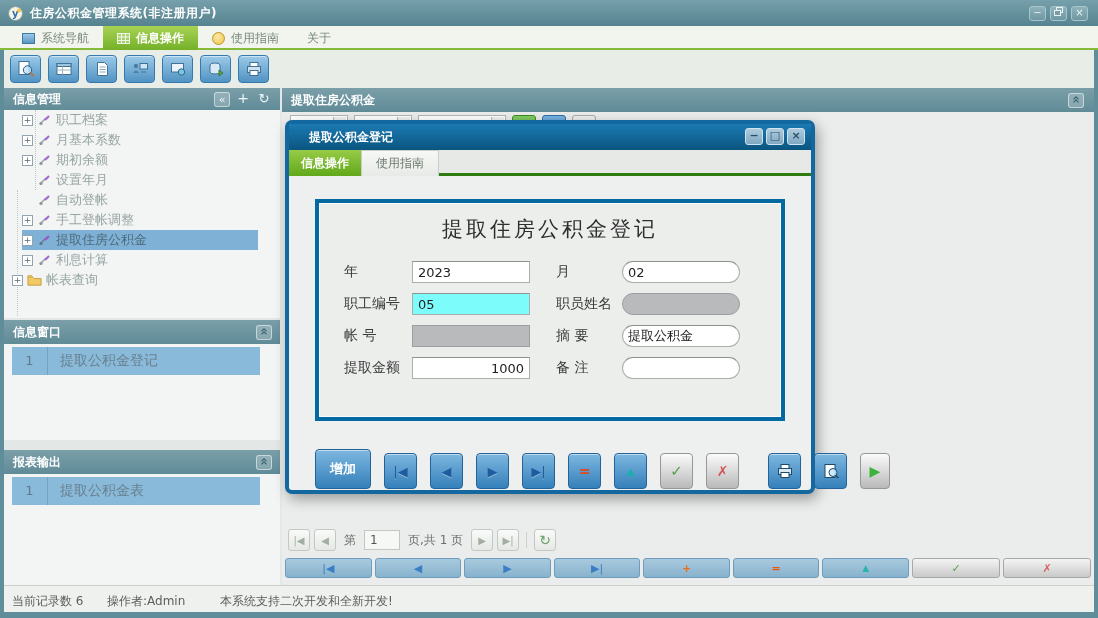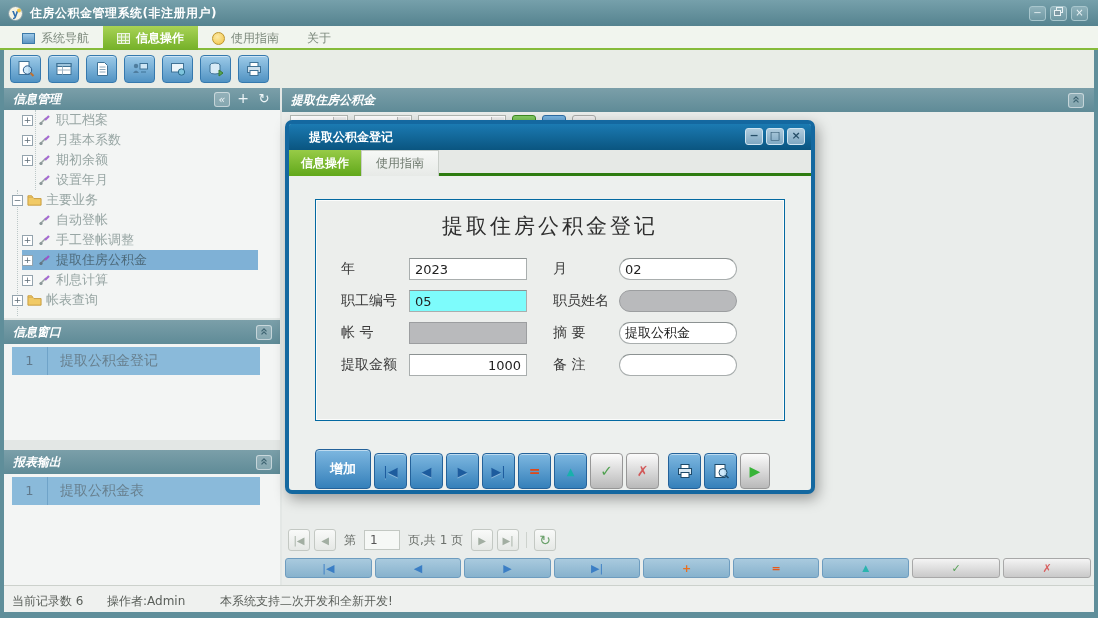--- a/index.html
+++ b/index.html
@@ -32,21 +32,21 @@
 
   
   .toolbar { position:absolute; left:4px; top:50px; width:1090px; height:38px; background:#e9ede7; display:flex;
     align-items:center; gap:7px; padding-left:6px; }
   .tb-btn { width:31px; height:28px; border-radius:4px; border:1px solid #3579ae;
     background:linear-gradient(#9ccae8,#5193c3); display:flex; align-items:center; justify-content:center;
     box-shadow:inset 0 1px 0 rgba(255,255,255,.5); }
 
   
   .p-head { position:absolute; height:22px; background:linear-gradient(#7b9fa9,#5f8b97); color:#fff;
-    font-size:12px; font-weight:bold; display:flex; align-items:center; padding-left:9px;font-style:italic; }
+    font-size:12px; font-weight:bold; display:flex; align-items:center; padding-left:9px; }
   .ph-btn { width:16px; height:15px; border-radius:3px; background:rgba(255,255,255,.22);
     border:1px solid rgba(255,255,255,.5); color:#eef5f7; font-size:11px; line-height:13px; text-align:center;
     font-weight:normal; }
 
   
   .tree-wrap { position:absolute; left:4px; top:110px; width:276px; height:208px; background:#f3f5f4; overflow:hidden; }
   .guide { position:absolute; border-left:1px dotted #bcc8c8; width:0; }
   .tree-row { position:relative; height:20px; display:flex; align-items:center; }
   .row-inner { display:flex; align-items:center; height:20px; flex:1; margin-right:22px; gap:4px; }
   .lvl0 .row-inner { margin-left:8px; }
@@ -107,34 +107,34 @@
   .d-ctrls { position:absolute; right:6px; top:4px; display:flex; gap:3px; }
   .d-wbtn { width:18px; height:17px; background:linear-gradient(#aecbdd,#7fa8c2); border:1px solid #cfe4f0;
     border-radius:3px; color:#274f68; font-size:11px; line-height:14px; text-align:center; }
   .d-tabs { height:26px; background:#e6e9e6; display:flex; border-bottom:3px solid #2e7c10; }
   .d-tab { height:26px; display:flex; align-items:center; justify-content:center; font-size:12px; }
   .d-tab.active { width:72px; background:linear-gradient(#97cb47,#61a81a); color:#fff; font-weight:bold; }
   .d-tab.idle { width:78px; background:linear-gradient(#f6f8f6,#e7eae7); border:1px solid #c9cec9; border-bottom:none; color:#6f7a6f; }
   .d-body { position:relative; height:313px; }
 
   .fieldset { position:absolute; left:26px; top:23px; width:470px; height:222px; background:#eceeec;
-    border:1px solid #0369a1; box-shadow:1px 1px 0 #fbfcfb inset, -1px -1px 0 #fbfcfb inset; }
+    border:4px solid #0369a1; box-shadow:1px 1px 0 #fbfcfb inset, -1px -1px 0 #fbfcfb inset; }
   .f-title { position:absolute; top:12px; left:0; width:100%; text-align:center; font-size:21px; color:#2e2e2e;
     letter-spacing:3px; }
   .f-row { position:absolute; left:0; width:100%; height:22px; }
   .f-lab { position:absolute; font-size:14px; color:#3a3a3a; top:2px; white-space:pre; }
   .f-lab.c1 { left:25px; } .f-lab.c2 { left:237px; }
   .f-inp { position:absolute; top:0; width:118px; height:22px; border:1px solid #a9aeae; border-top-color:#8c9292;
     background:#fff; font-size:13px; padding:0 5px; font-family:inherit; color:#222; }
   .f-inp.c1 { left:93px; } .f-inp.c2 { left:303px;border-radius:11px; }
   .f-inp.hl { background:#7dfcfc; }
   .f-inp.dis { background:#b9babc; border-color:#9c9ea0; }
   .f-inp.num { text-align:right; }
 
-  .d-btns { position:absolute; left:26px; top:273px; height:40px; display:flex; align-items:flex-end; gap:3px; }
+  .d-btns { position:absolute; left:26px; top:273px; height:40px; display:flex; align-items:flex-end; gap:13px; }
   .db { height:36px; width:33px; border-radius:4px; display:flex; align-items:center; justify-content:center; font-size:13px; }
   .db.blue { background:linear-gradient(#7db7e0,#3580ba); border:1px solid #24629a; box-shadow:inset 0 1px 0 rgba(255,255,255,.5); }
   .db.gray { background:linear-gradient(#fbfbfb,#b9b9b9); border:1px solid #979797; }
   .db.add { width:56px; height:40px; color:#fff; font-weight:bold; font-size:13px; }
   .db .g-nav2 { color:#1d5c9e; text-shadow:0 1px 0 rgba(255,255,255,.35); }
   .db .g-del2 { color:#e04818; font-weight:bold; font-size:14px; }
   .db .g-up2 { color:#18b0ac; font-size:10px; }
   .db .g-chk2 { color:#4ea04e; font-size:15px; }
   .db .g-x2 { color:#d25858; font-size:14px; }
   .db .g-play { color:#38b438; font-size:14px; }
@@ -297,30 +297,20 @@
       <div class="row-inner">
           <span class="exp none"></span>
         <svg class="t-ico" viewBox="0 0 15 14">
             <line x1="3" y1="11" x2="9" y2="5" stroke="#9aa5a5" stroke-width="1.6"></line>
             <line x1="8" y1="7" x2="12" y2="3" stroke="#a569d2" stroke-width="2.2"></line>
             <circle cx="4" cy="10.5" r="1.6" fill="#8a9898"></circle>
           </svg>
         <span class="lbl">设置年月</span>
         </div>
     </div>
-    <div class="tree-row lvl0">
-      <div class="row-inner">
-          <span class="exp minus"></span>
-        <svg class="t-ico" viewBox="0 0 16 13">
-            <path d="M1 3.5 h5 l1.5 1.5 h7.5 v7 h-14 z" fill="#f1ca66" stroke="#c89b3c"></path>
-            <path d="M1 3.5 v-1.5 h4 l1 1.5" fill="#f1ca66" stroke="#c89b3c"></path>
-          </svg>
-        <span class="lbl">主要业务</span>
-        </div>
-    </div>
     <div class="tree-row lvl1">
       <div class="row-inner">
           <span class="exp none"></span>
         <svg class="t-ico" viewBox="0 0 15 14">
             <line x1="3" y1="11" x2="9" y2="5" stroke="#9aa5a5" stroke-width="1.6"></line>
             <line x1="8" y1="7" x2="12" y2="3" stroke="#a569d2" stroke-width="2.2"></line>
             <circle cx="4" cy="10.5" r="1.6" fill="#8a9898"></circle>
           </svg>
         <span class="lbl">自动登帐</span>
         </div>

